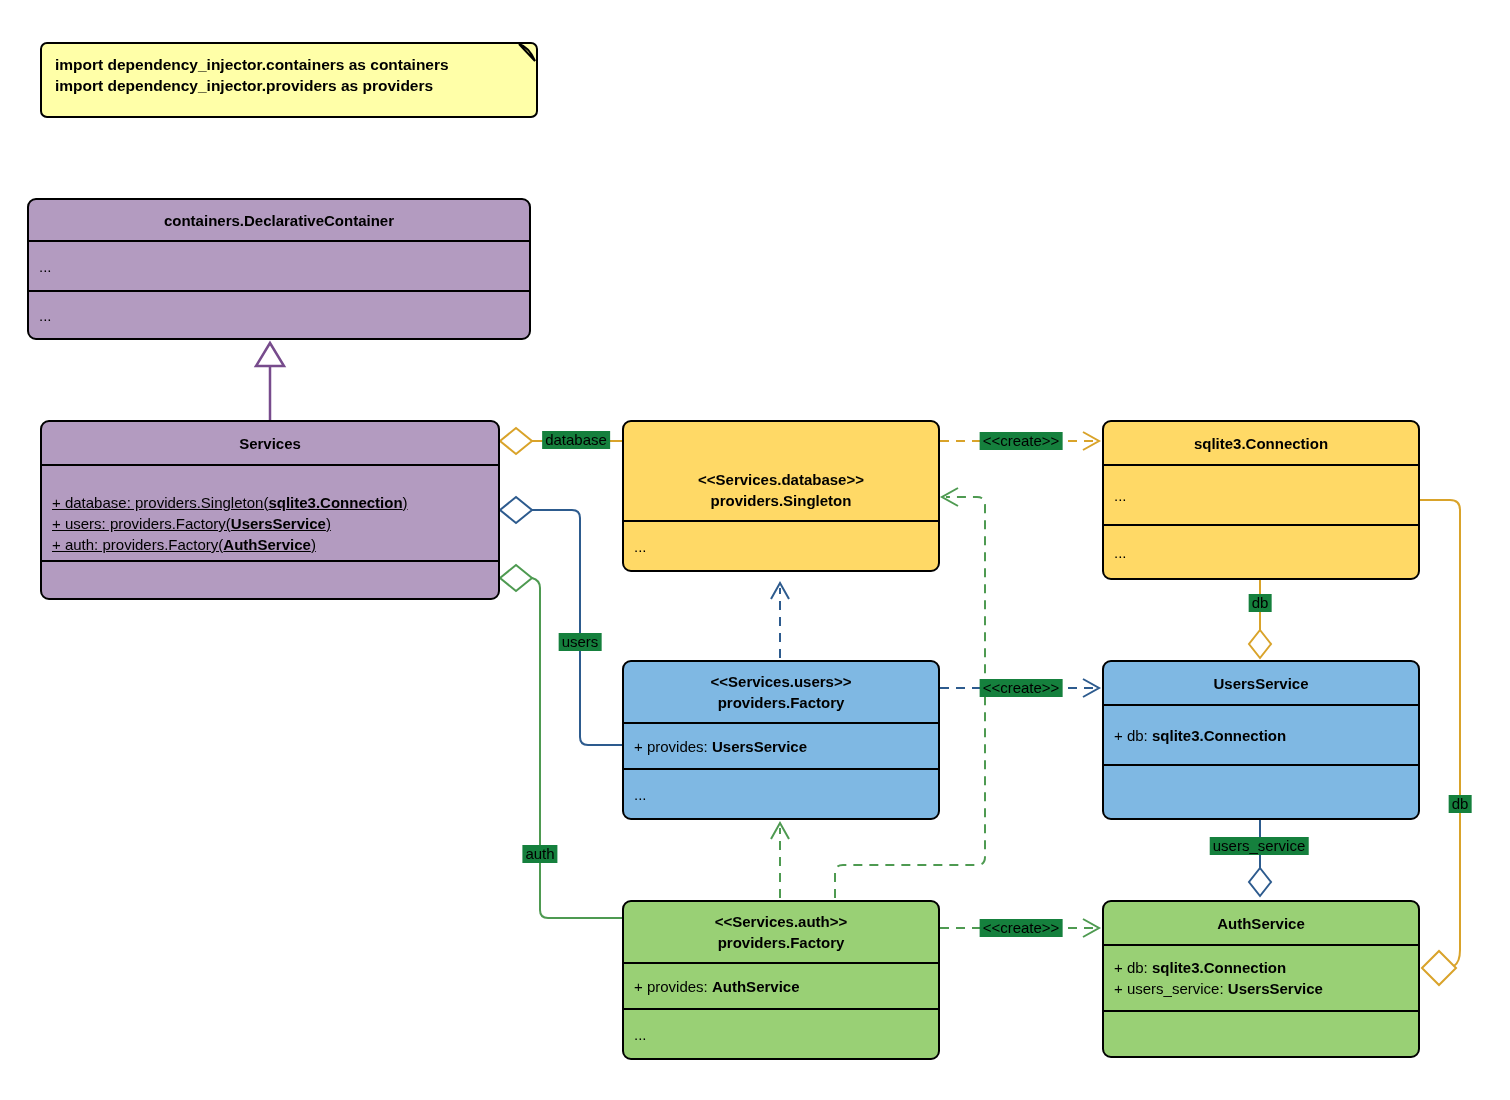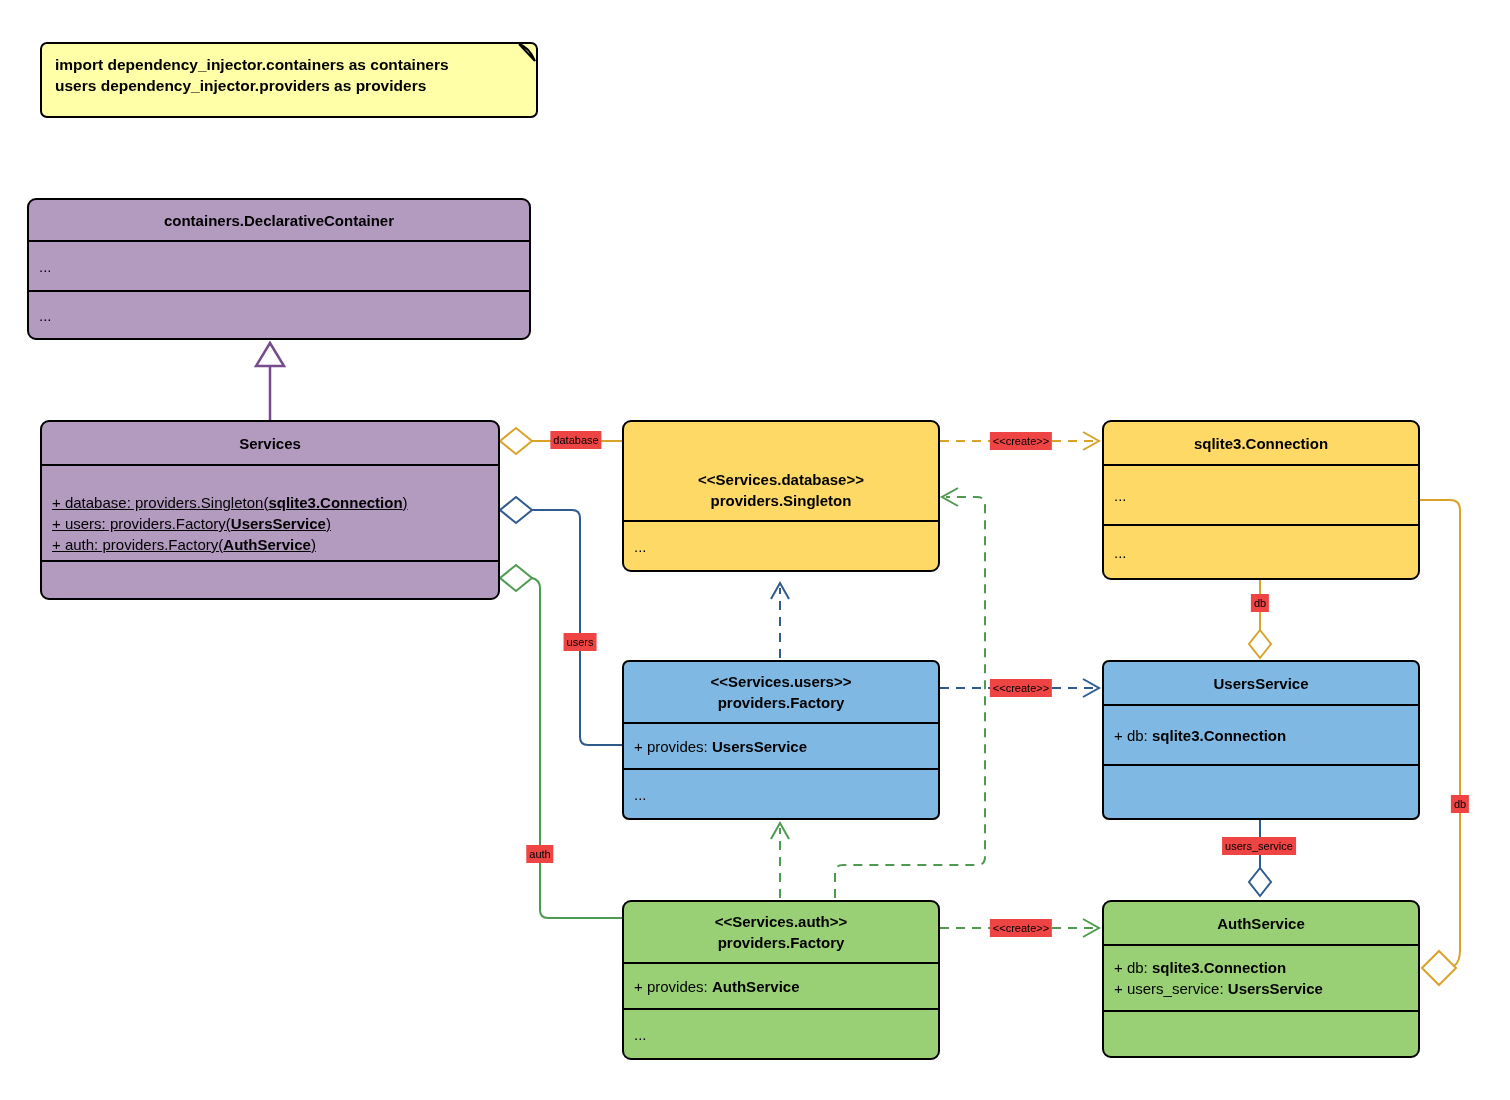--- a/index.html
+++ b/index.html
@@ -18,35 +18,35 @@
   .gline{stroke:var(--green-line);stroke-width:2;fill:none;}
   .dash{stroke-dasharray:9 7;}
   .ydia{fill:#fff;stroke:var(--yellow-line);stroke-width:2;}
   .bdia{fill:#fff;stroke:var(--blue-line);stroke-width:2;}
   .gdia{fill:#fff;stroke:var(--green-line);stroke-width:2;}
   .ptri{fill:#fff;stroke:var(--purple-line);stroke-width:2.5;}
 
   .uml{position:absolute;z-index:2;border:2px solid #000;border-radius:9px;font-size:15px;box-sizing:border-box;}
   .purple{background:var(--purple-fill);}
   .yellow{background:var(--yellow-fill);}
-  .blue{background:var(--blue-fill);border-radius:7px;}
+  .blue{background:var(--blue-fill);}
   .green{background:var(--green-fill);}
   .uml .title{font-weight:bold;text-align:center;display:flex;flex-direction:column;justify-content:center;line-height:21px;box-sizing:border-box;}
   .uml .sec{border-top:2px solid #000;box-sizing:border-box;padding:0 10px;display:flex;flex-direction:column;justify-content:center;line-height:21px;}
   .uml .sec.topalign{justify-content:flex-start;padding-top:6px;}
   .attr{white-space:nowrap;}
   .u{text-decoration:underline;}
 
   .note{position:absolute;z-index:2;left:40px;top:42px;width:498px;height:76px;background:var(--note-fill);
         border:2px solid #000;border-radius:7px;box-sizing:border-box;padding:10px 0 0 13px;
         font-weight:bold;font-size:15.5px;line-height:21px;white-space:nowrap;}
   .note .fold{position:absolute;top:-2px;right:-2px;}
 
-  .elabel{position:absolute;z-index:3;transform:translate(-50%,-50%);background:#ef4444;padding:0 3px;
-          font-size:11px;line-height:18px;white-space:nowrap;text-align:right;}
+  .elabel{position:absolute;z-index:3;transform:translate(-50%,-50%);background:#15803d;padding:0 3px;
+          font-size:15px;line-height:18px;white-space:nowrap;text-align:right;}
 </style>
 </head>
 <body>
 
 <div class="canvas">
 
   <svg class="wires" width="1510" height="1100">
 
     <g>
       <path class="pline" d="M270 420 V366"></path>
@@ -112,21 +112,21 @@
       <path class="gline dash" d="M940 928 H1096"></path>
       <path class="gline" d="M1083 919 L1099 928 L1083 937"></path>
     </g>
   </svg>
 
   <div class="note">
     <svg class="fold" width="22" height="22">
       <path d="M3 2 Q13 5 19 19 L3 2" fill="#e6e687" stroke="#000" stroke-width="2"></path>
     </svg>
     <div>import dependency_injector.containers as containers</div>
-    <div>users dependency_injector.providers as providers</div>
+    <div>import dependency_injector.providers as providers</div>
   </div>
 
   <div class="uml purple" style="left:27px;top:198px;width:504px;">
     <div class="title" style="height:40px;">containers.DeclarativeContainer</div>
     <div class="sec" style="height:50px;">...</div>
     <div class="sec" style="height:48px;">...</div>
   </div>
 
   <div class="uml purple" style="left:40px;top:420px;width:460px;">
     <div class="title" style="height:42px;border-radius:21px;">Services</div>

